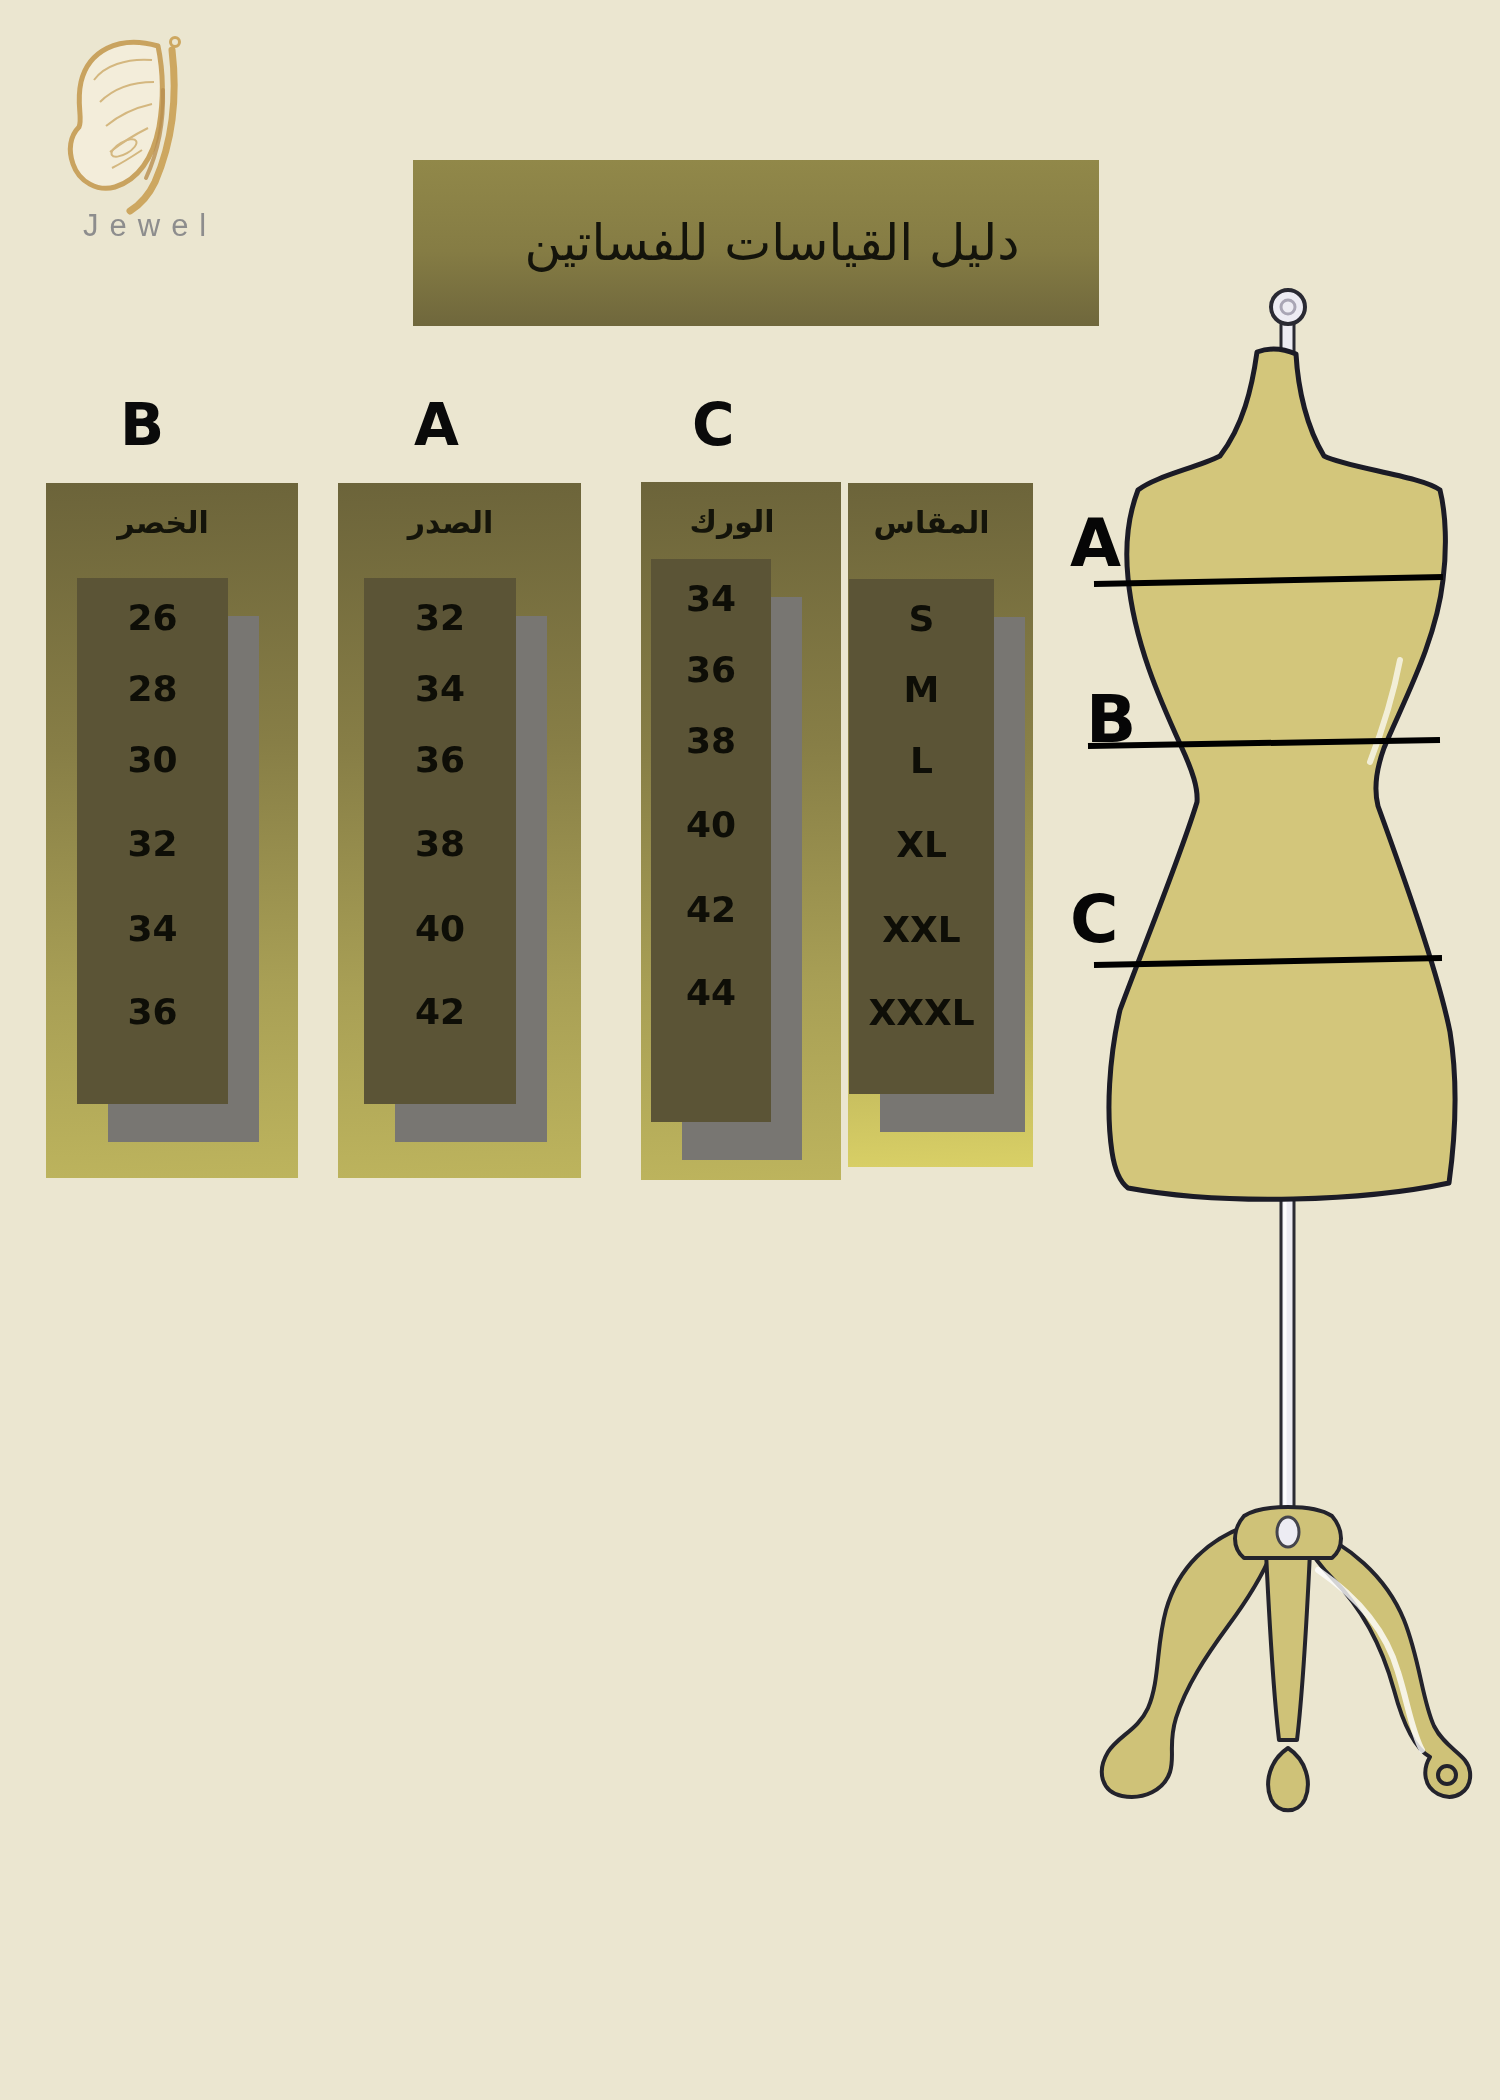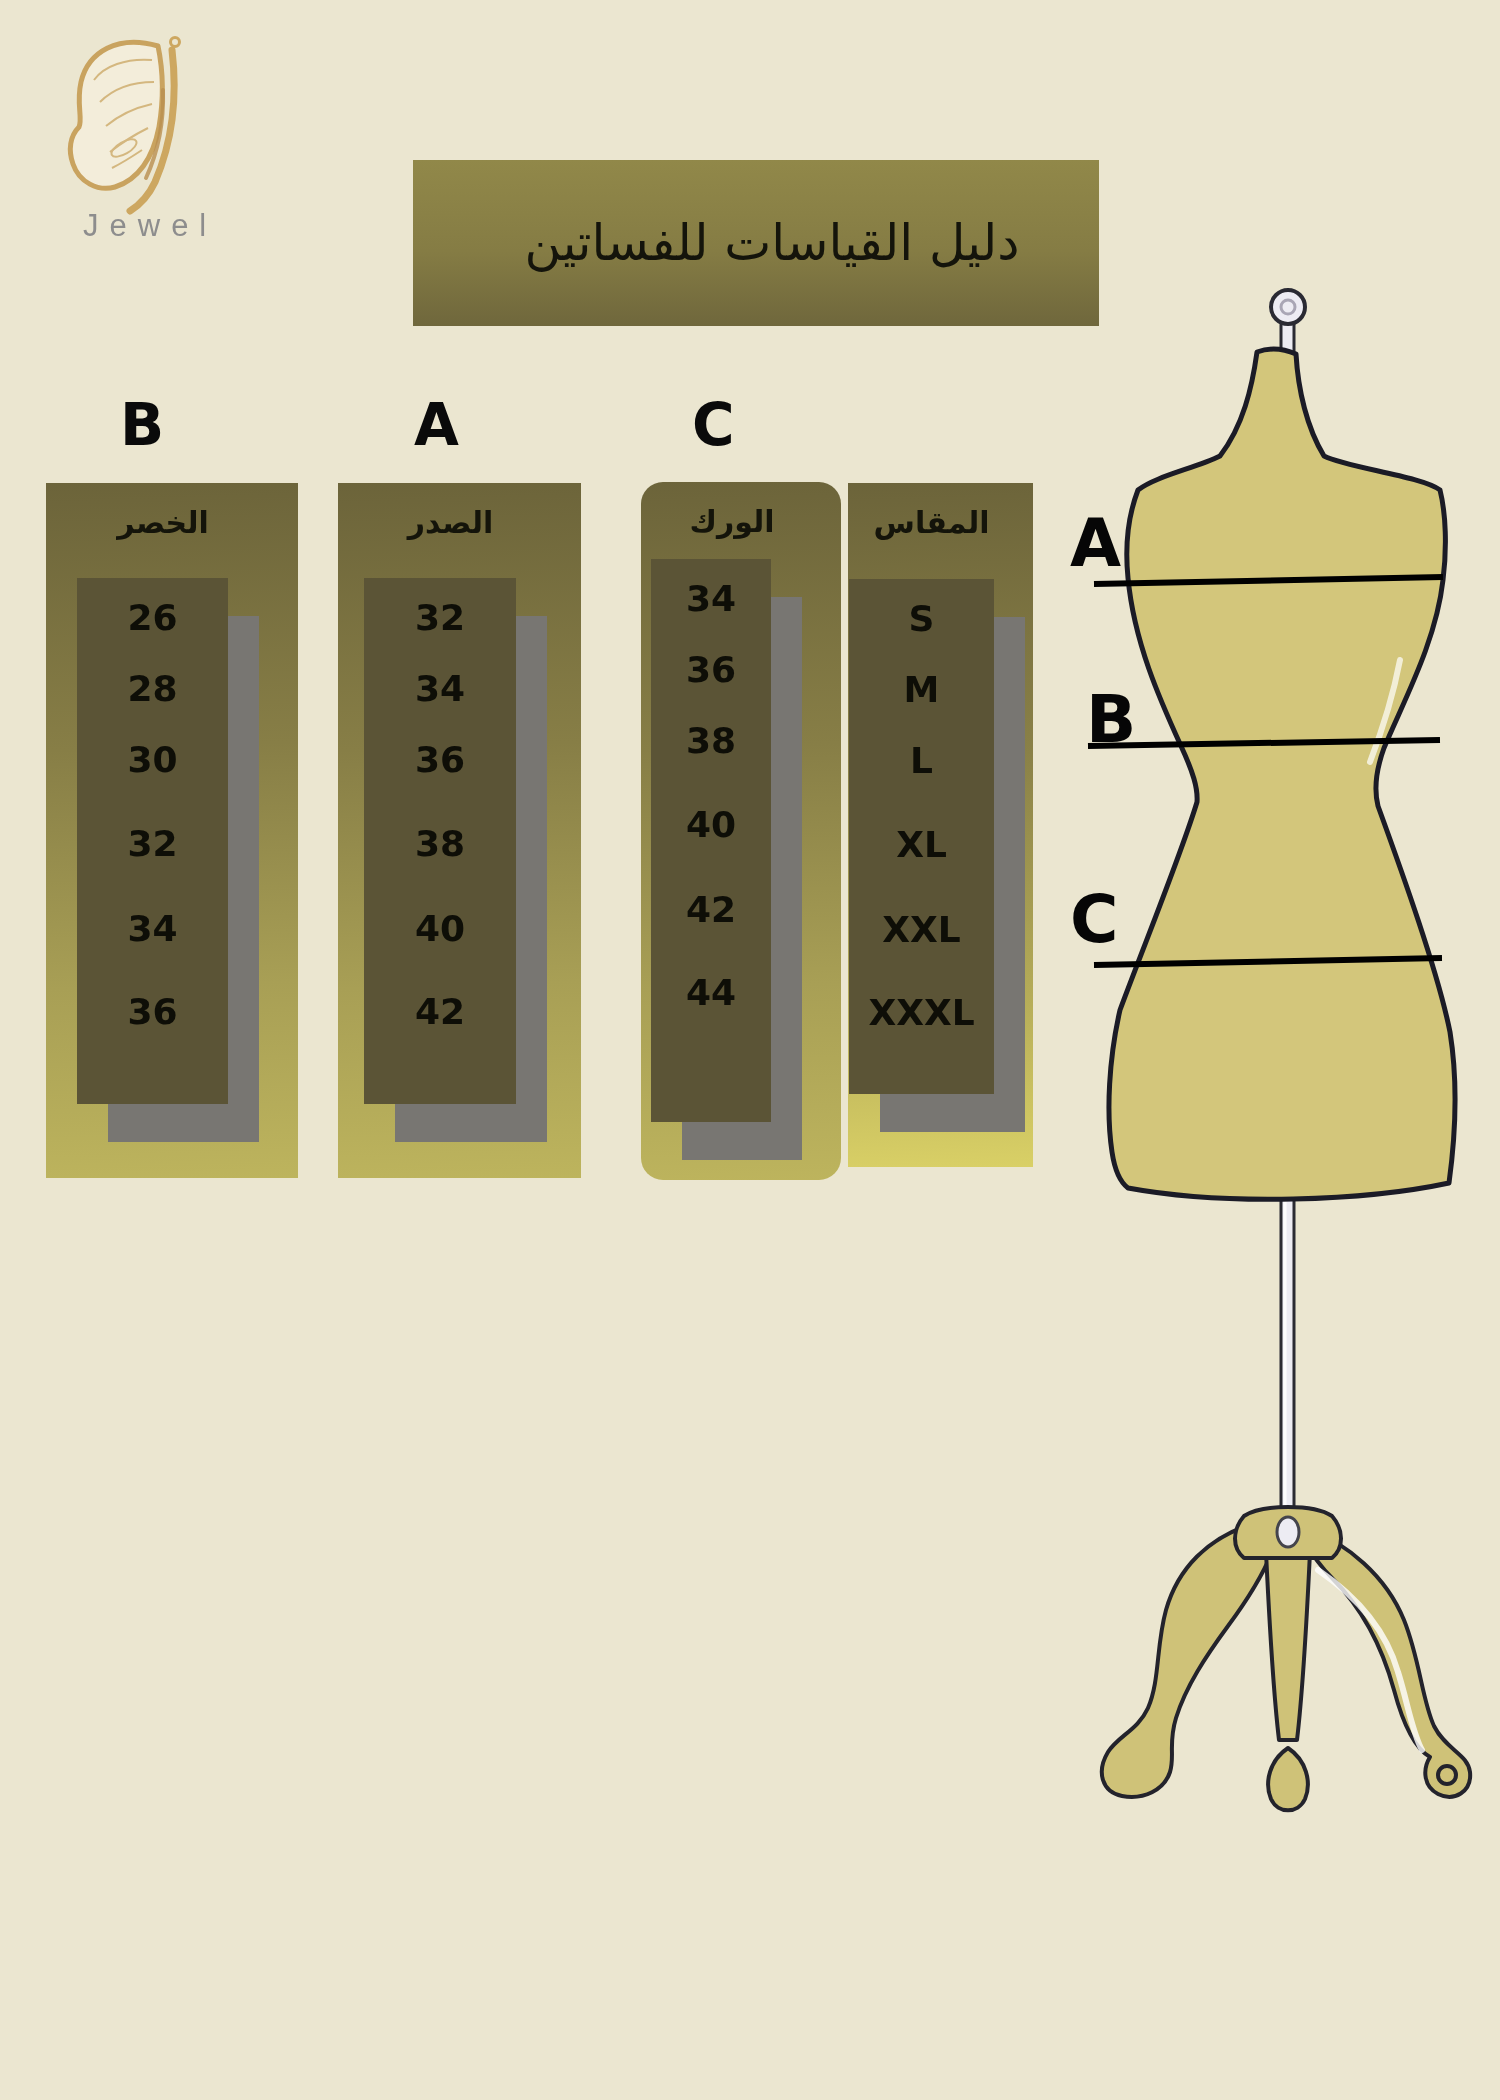--- a/index.html
+++ b/index.html
@@ -102,21 +102,21 @@
       <div class="values-rect" style="left: 26px; top: 95px; width: 152px; height: 526px;">
         <div class="value-row" style="top: 18px;">32</div>
         <div class="value-row" style="top: 89px;">34</div>
         <div class="value-row" style="top: 160px;">36</div>
         <div class="value-row" style="top: 244px;">38</div>
         <div class="value-row" style="top: 329px;">40</div>
         <div class="value-row" style="top: 412px;">42</div>
       </div>
     </div>
     <div class="col-letter" style="left: 692px; top: 396px;">C</div>
-    <div class="panel" style="left: 641px; top: 482px; width: 200px; height: 698px; border-radius: 22px;">
+    <div class="panel" style="left: 641px; top: 482px; width: 200px; height: 698px;">
       <div class="panel-header" dir="rtl">الورك</div>
       <div class="shadow-rect" style="left: 41px; top: 115px; width: 120px; height: 563px;"></div>
       <div class="values-rect" style="left: 10px; top: 77px; width: 120px; height: 563px;">
         <div class="value-row" style="top: 18px;">34</div>
         <div class="value-row" style="top: 89px;">36</div>
         <div class="value-row" style="top: 160px;">38</div>
         <div class="value-row" style="top: 244px;">40</div>
         <div class="value-row" style="top: 329px;">42</div>
         <div class="value-row" style="top: 412px;">44</div>
       </div>

